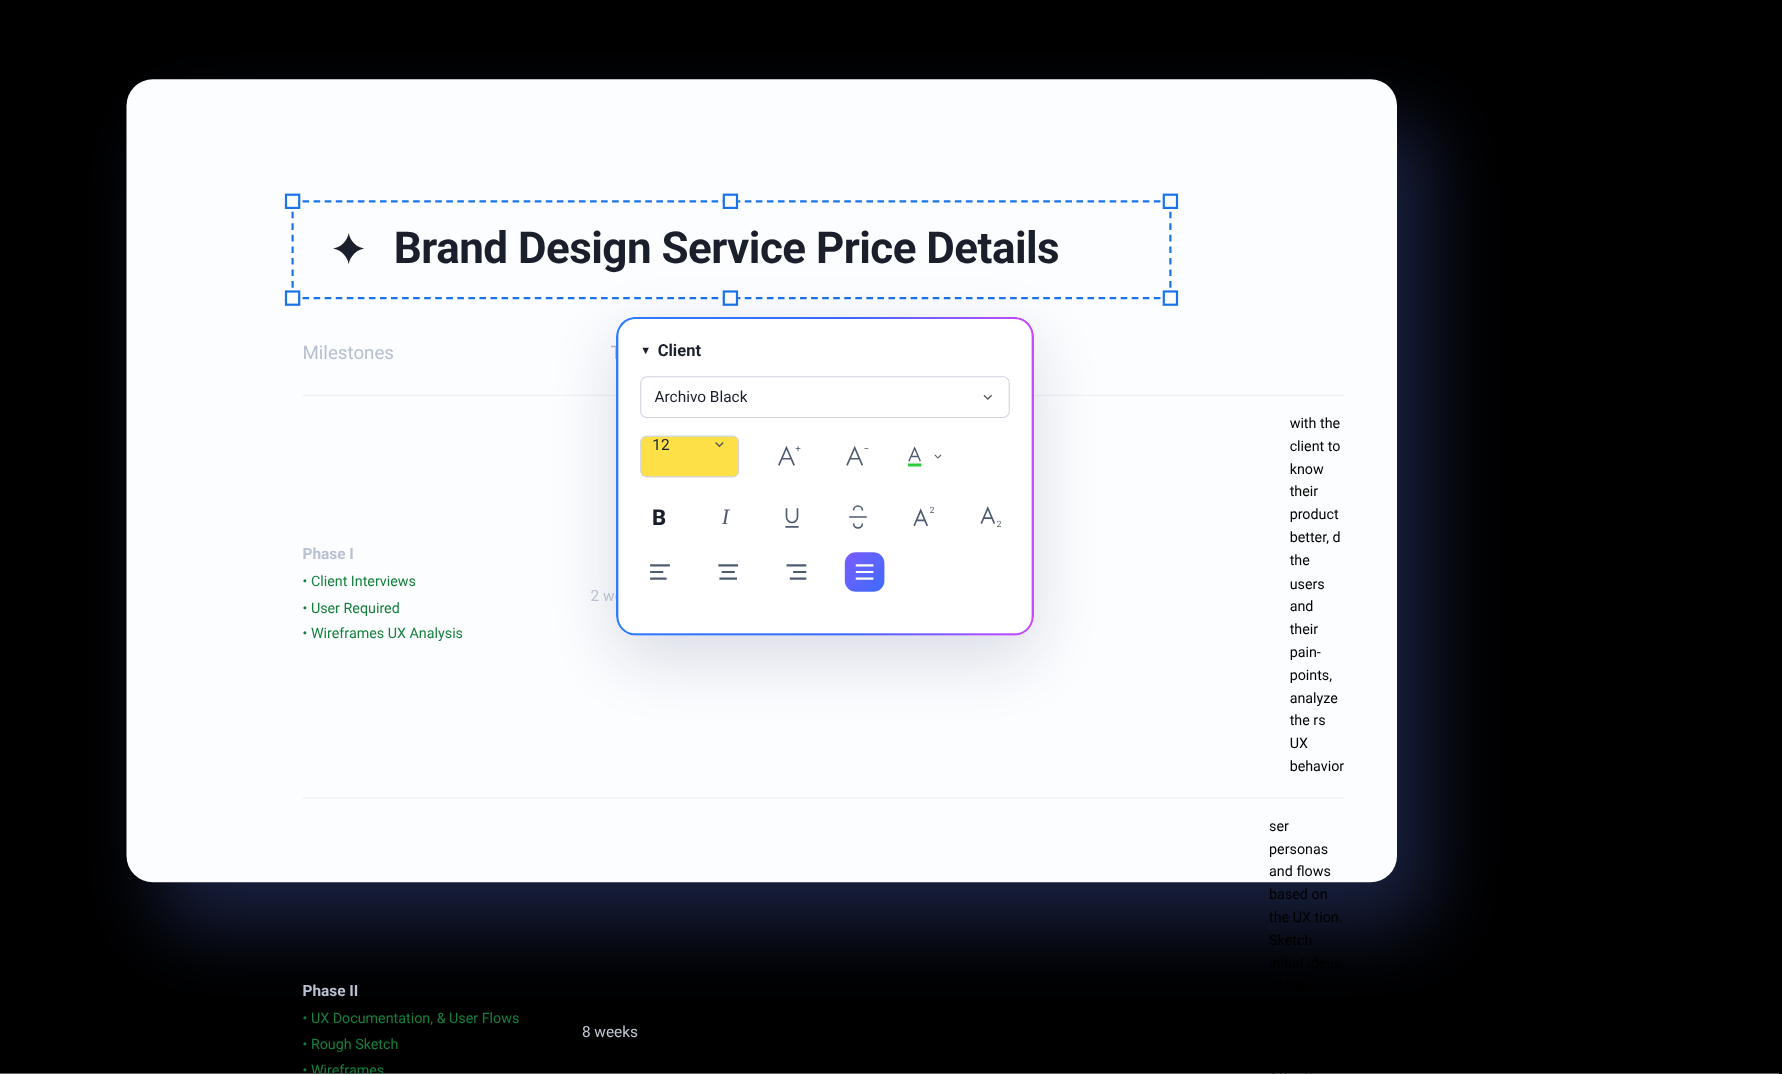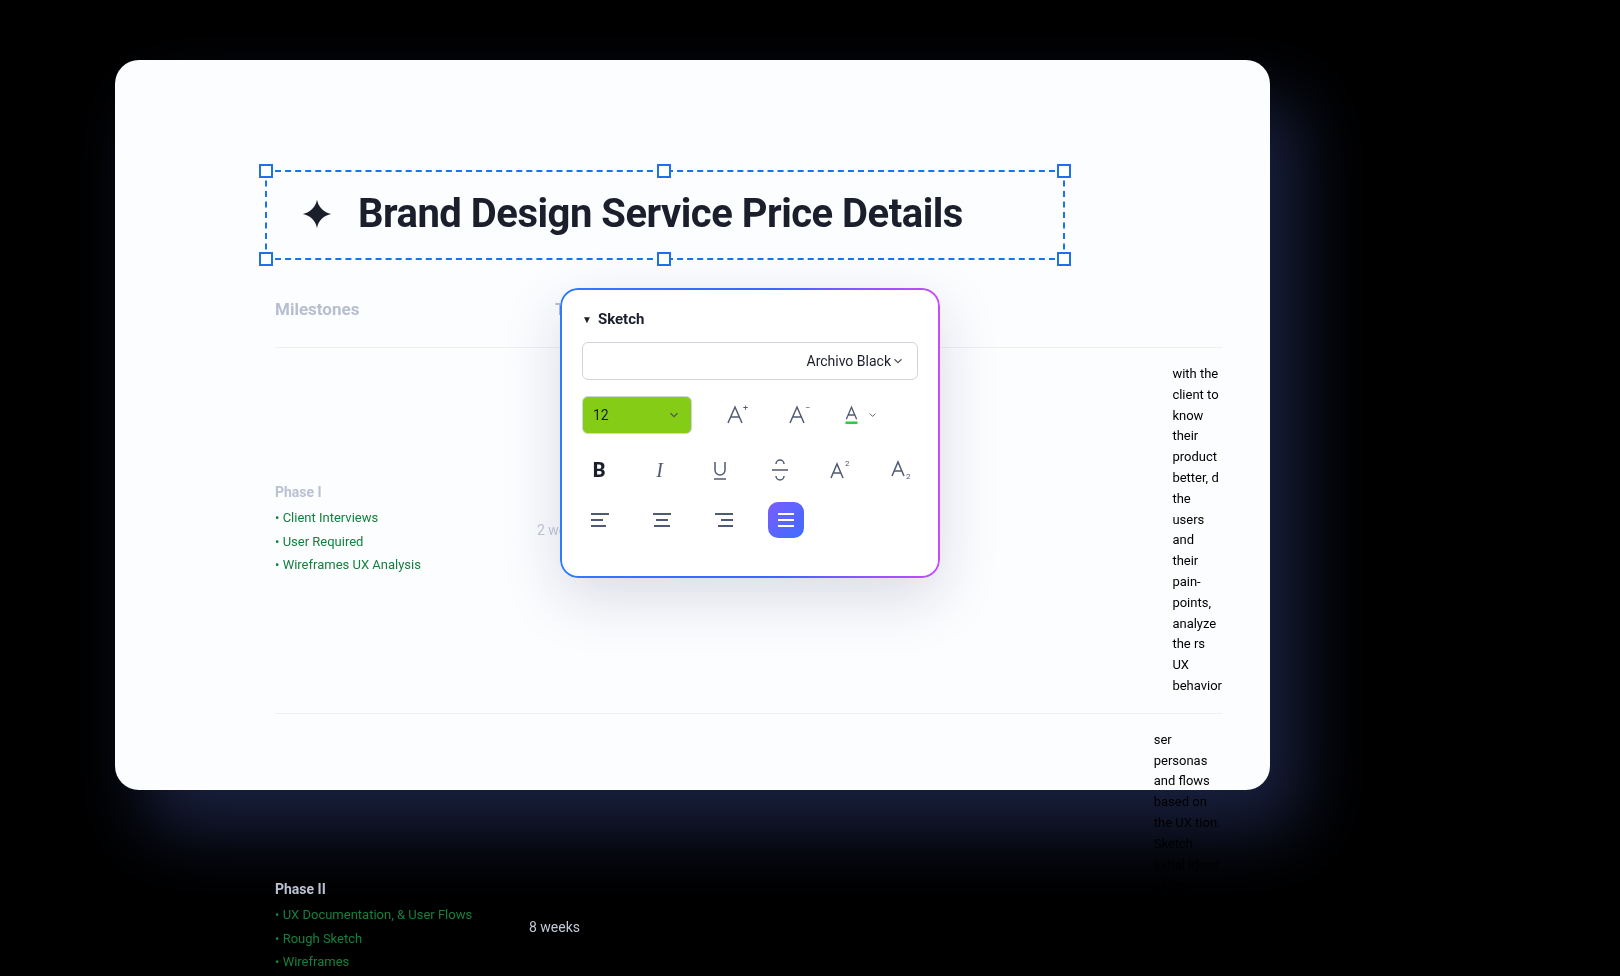--- a/index.html
+++ b/index.html
@@ -1,47 +1,47 @@
 <!DOCTYPE html>
 <html><head>
 <meta charset="utf-8">
 <style>
   *{box-sizing:border-box;margin:0;padding:0;font-family:-apple-system,BlinkMacSystemFont,"Segoe UI",Roboto,Arial,sans-serif;}
   body{background:#000;width:1620px;height:976px;overflow:hidden;position:relative;}
-  .card{position:absolute;left:115px;top:60px;width:1155px;height:730px;background:#fcfdff;border-radius:24px;box-shadow:30px 40px 70px rgba(90,120,230,0.28);padding:60px 48px 40px 48px;}
+  .card{position:absolute;left:115px;top:72px;width:1155px;height:730px;background:#fcfdff;border-radius:24px;box-shadow:30px 40px 70px rgba(90,120,230,0.28);padding:60px 48px 40px 48px;}
   
   .sel{position:absolute;left:150px;top:110px;width:800px;height:90px;border:2px dashed #1a73e8;}
   .handle{position:absolute;width:14px;height:14px;background:#fff;border:2px solid #1a73e8;}
   .h-tl{left:-8px;top:-8px}.h-tr{right:-8px;top:-8px}.h-bl{left:-8px;bottom:-8px}.h-br{right:-8px;bottom:-8px}
   .h-tc{left:calc(50% - 8px);top:-8px}.h-bc{left:calc(50% - 8px);bottom:-8px}
   
   .title-wrap{position:absolute;left:185px;top:130px;display:flex;align-items:center;gap:24px;}
   .spark{width:34px;height:34px;color:#1a1f2b;}
   .title{font-size:40px;font-weight:700;color:#1a1f2b;letter-spacing:-.5px;}
   
   .tbl{position:absolute;left:160px;top:225px;right:48px;color:#c2c8d6;}
-  .thead{display:flex;font-weight:700;font-size:17px;color:#b7bfcf;padding:14px 0;margin-bottom:14px;}
+  .thead{display:flex;font-weight:400;font-size:17px;color:#b7bfcf;padding:14px 0;margin-bottom:14px;}
   .col-ms{width:280px}.col-time{width:200px;text-align:left}.col-cost{width:180px;text-align:left}.col-desc{flex:1;text-align:left;padding-left:280px}
   .row{display:flex;align-items:center;padding:16px 0;border-top:1px solid #eef0f6;}
   .row .ms{width:280px}
   .row .time{width:200px;font-size:14px}
   .row .cost{width:180px;font-size:14px}
   .row .desc{flex:1;font-size:13px;line-height:1.6;color:#000000;padding-left:280px;}
   .phase{font-weight:700;font-size:14px;color:#b9c1d2;margin-bottom:6px}
   .bul{font-size:13px;line-height:1.8;color:#15803d}
   
   .pop{position:absolute;left:560px;top:288px;width:380px;background:#fff;border-radius:18px;padding:22px 22px 26px 22px;box-shadow:0 20px 60px rgba(20,30,80,.15);}
   .pop::before{content:"";position:absolute;inset:0;border-radius:18px;padding:2px;background:linear-gradient(90deg,#2d7bff 0%,#3a66ff 55%,#c94aff 100%);-webkit-mask:linear-gradient(#000 0 0) content-box,linear-gradient(#000 0 0);-webkit-mask-composite:xor;mask-composite:exclude;}
   .pop>*{position:relative}
   .pop-title{display:flex;align-items:center;gap:6px;font-weight:700;font-size:15px;color:#1a1f2b;margin-bottom:14px}
   .tri{font-size:10px}
-  .font-select{width:100%;height:38px;border:1px solid #cfd4de;border-radius:6px;padding:0 12px;display:flex;align-items:center;justify-content:flex-end;font-size:14px;color:#1a1f2b;margin-bottom:16px;background:#fff}
+  .font-select{width:100%;height:38px;border:1px solid #cfd4de;border-radius:6px;padding:0 12px;display:flex;align-items:center;justify-content:space-between;font-size:14px;color:#1a1f2b;margin-bottom:16px;background:#fff}
   .chev{width:14px;height:14px;color:#555}
   .row2{display:flex;align-items:center;gap:26px;margin-bottom:18px}
-  .size-select{width:110px;height:38px;border:1px solid #cfd4de;border-radius:6px;padding:0 10px;display:flex;align-items:center;justify-content:space-between;font-size:14px;color:#1a1f2b;background:#84cc16}
+  .size-select{width:90px;height:38px;border:1px solid #cfd4de;border-radius:6px;padding:0 10px;display:flex;justify-content:space-between;font-size:14px;color:#1a1f2b;background:#fde047}
   .tool{width:36px;height:36px;display:flex;align-items:center;justify-content:center;color:#4f5b72;border-radius:6px;}
   .tool svg{width:24px;height:24px}
   .row3,.row4{display:flex;align-items:center;gap:26px;margin-bottom:14px}
   .tool.active{background:linear-gradient(135deg,#7a5cff,#3d6cff);color:#fff;border-radius:10px}
   .fontcolor-group{display:flex;align-items:center;gap:4px}
 </style>
 </head>
 <body>
 
 <div class="card">
@@ -92,21 +92,21 @@
       <div class="cost"></div>
       <div class="desc">ser personas and flows based on the UX tion. Sketch initial ideas of the product and create wireframes. After the usability testing and client gh fidelity wireframes will be created.</div>
     </div>
 
   </div>
 </div>
 
 <div class="pop">
   <div class="pop-title">
     <span class="tri">▼</span>
-    <span>Sketch</span>
+    <span>Client</span>
   </div>
   <div class="font-select">
     <span>Archivo Black</span>
     <svg class="chev" viewBox="0 0 24 24" fill="none" stroke="currentColor" stroke-width="2">
         <polyline points="6 9 12 15 18 9"></polyline>
       </svg>
   </div>
   <div class="row2">
     <div class="size-select">
       <span>12</span>

